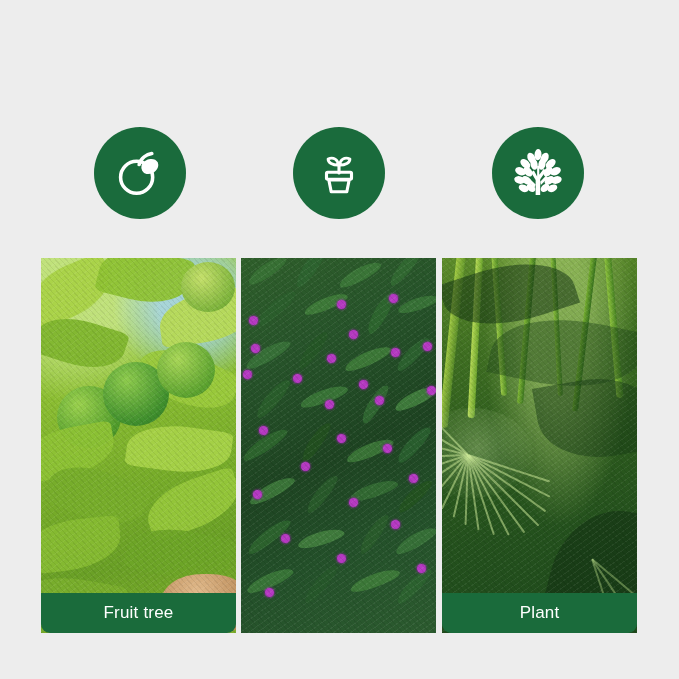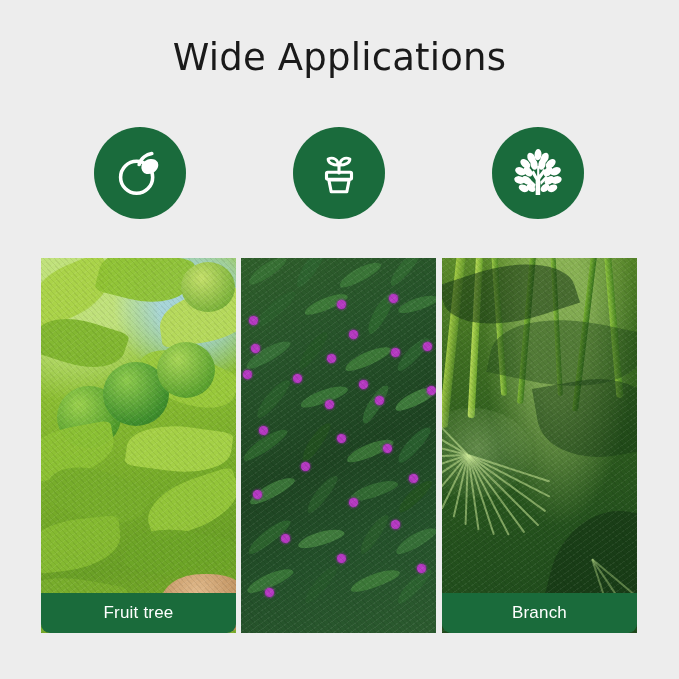--- a/index.html
+++ b/index.html
@@ -173,21 +173,20 @@
     background-image:
       repeating-linear-gradient(48deg, rgba(0,0,0,0.5) 0 1px, rgba(255,255,255,0) 1px 4px),
       repeating-linear-gradient(-36deg, rgba(255,255,255,0.5) 0 1px, rgba(0,0,0,0) 1px 5px);
   }
 </style>
 </head>
 <body>
 
 <div class="page">
 
-  <div class="title">Wide Applications</div>
 
   <div class="icon-row">
 
     <div class="icon-badge b1">
       <span>
         <svg width="54" height="54" viewBox="0 0 64 64" fill="none" stroke="#ffffff" stroke-width="4.2" stroke-linecap="round" stroke-linejoin="round">
           <circle cx="28" cy="37" r="19"></circle>
           <path d="M31 22 C33 14, 40 10, 46 9"></path>
           <path d="M35 23 C40 15, 49 15, 52 20 C54 26, 48 33, 40 32 C36 31, 34 27, 35 23 Z" fill="#ffffff" stroke="#ffffff" stroke-width="2.4"></path>
         </svg>
@@ -361,17 +360,17 @@
         <div class="frond" style="left:26px;top:196px;width:44px;transform:rotate(178deg);"></div>
         <div class="frond" style="left:26px;top:196px;width:44px;transform:rotate(194deg);"></div>
         <div class="frond" style="left:26px;top:196px;width:46px;transform:rotate(210deg);"></div>
         <div class="frond" style="left:26px;top:196px;width:48px;transform:rotate(226deg);"></div>
         <div style="position:absolute;left:110px;top:250px;width:110px;height:130px;border-radius:60% 0 60% 0;background:rgba(18,48,18,0.55);transform:rotate(14deg);"></div>
         <div class="frond" style="left:150px;top:300px;width:60px;transform:rotate(40deg);background:rgba(190,225,140,0.4);"></div>
         <div class="frond" style="left:150px;top:300px;width:56px;transform:rotate(56deg);background:rgba(190,225,140,0.4);"></div>
         <div class="frond" style="left:150px;top:300px;width:52px;transform:rotate(72deg);background:rgba(190,225,140,0.4);"></div>
         <div class="noise"></div>
       </div>
-      <div class="caption">Branch</div>
+      <div class="caption">Plant</div>
     </div>
 
   </div>
 </div>
 
 </body></html>

